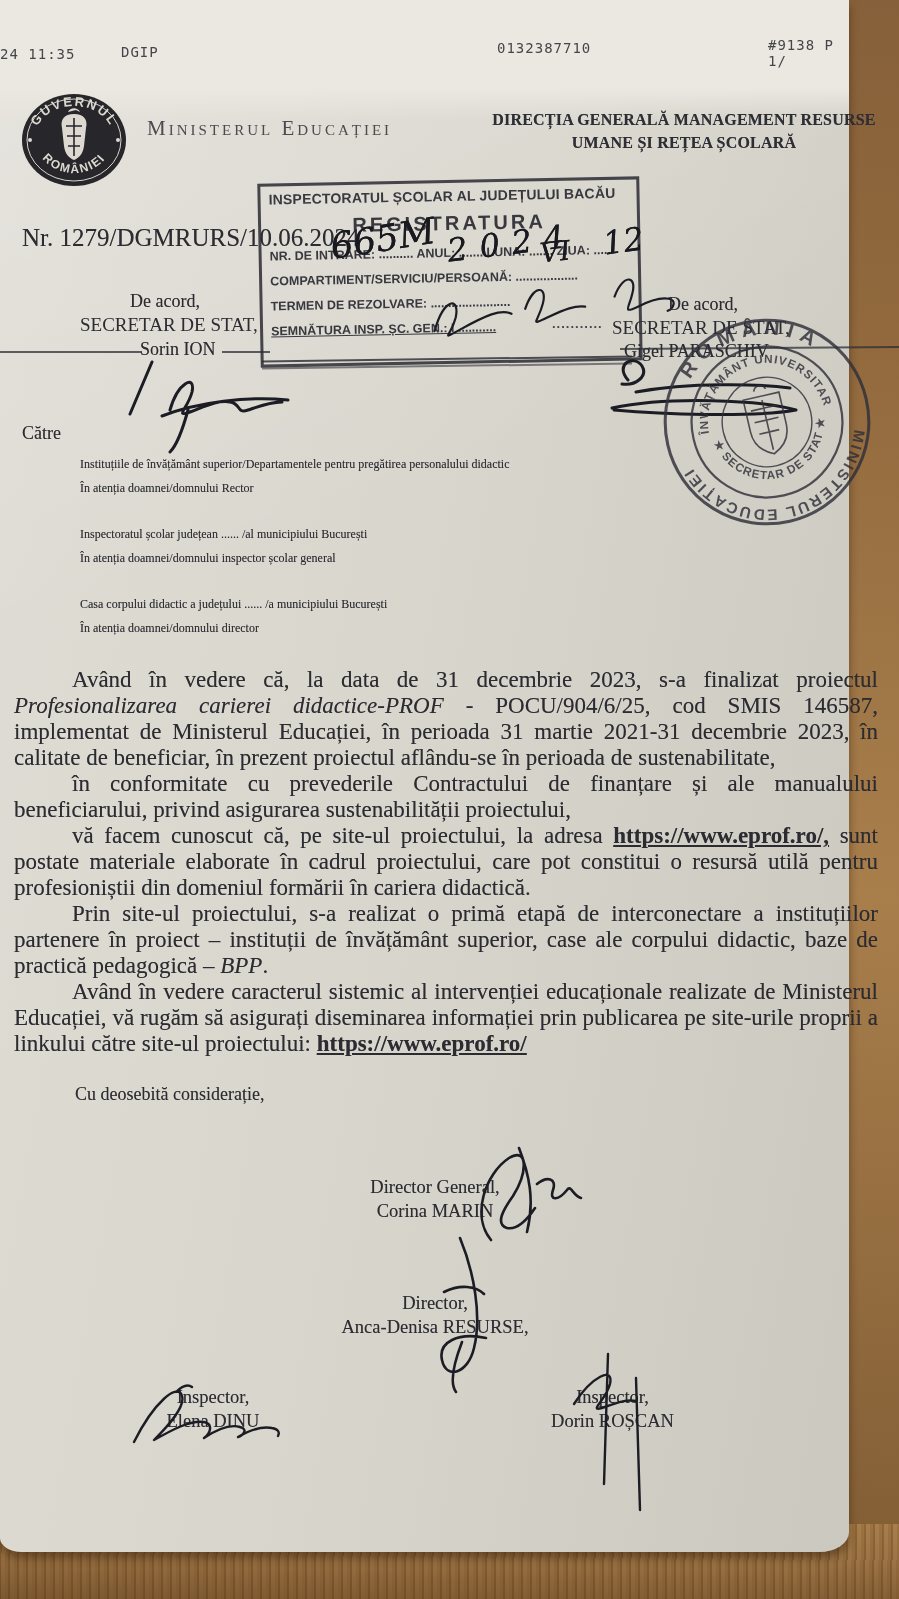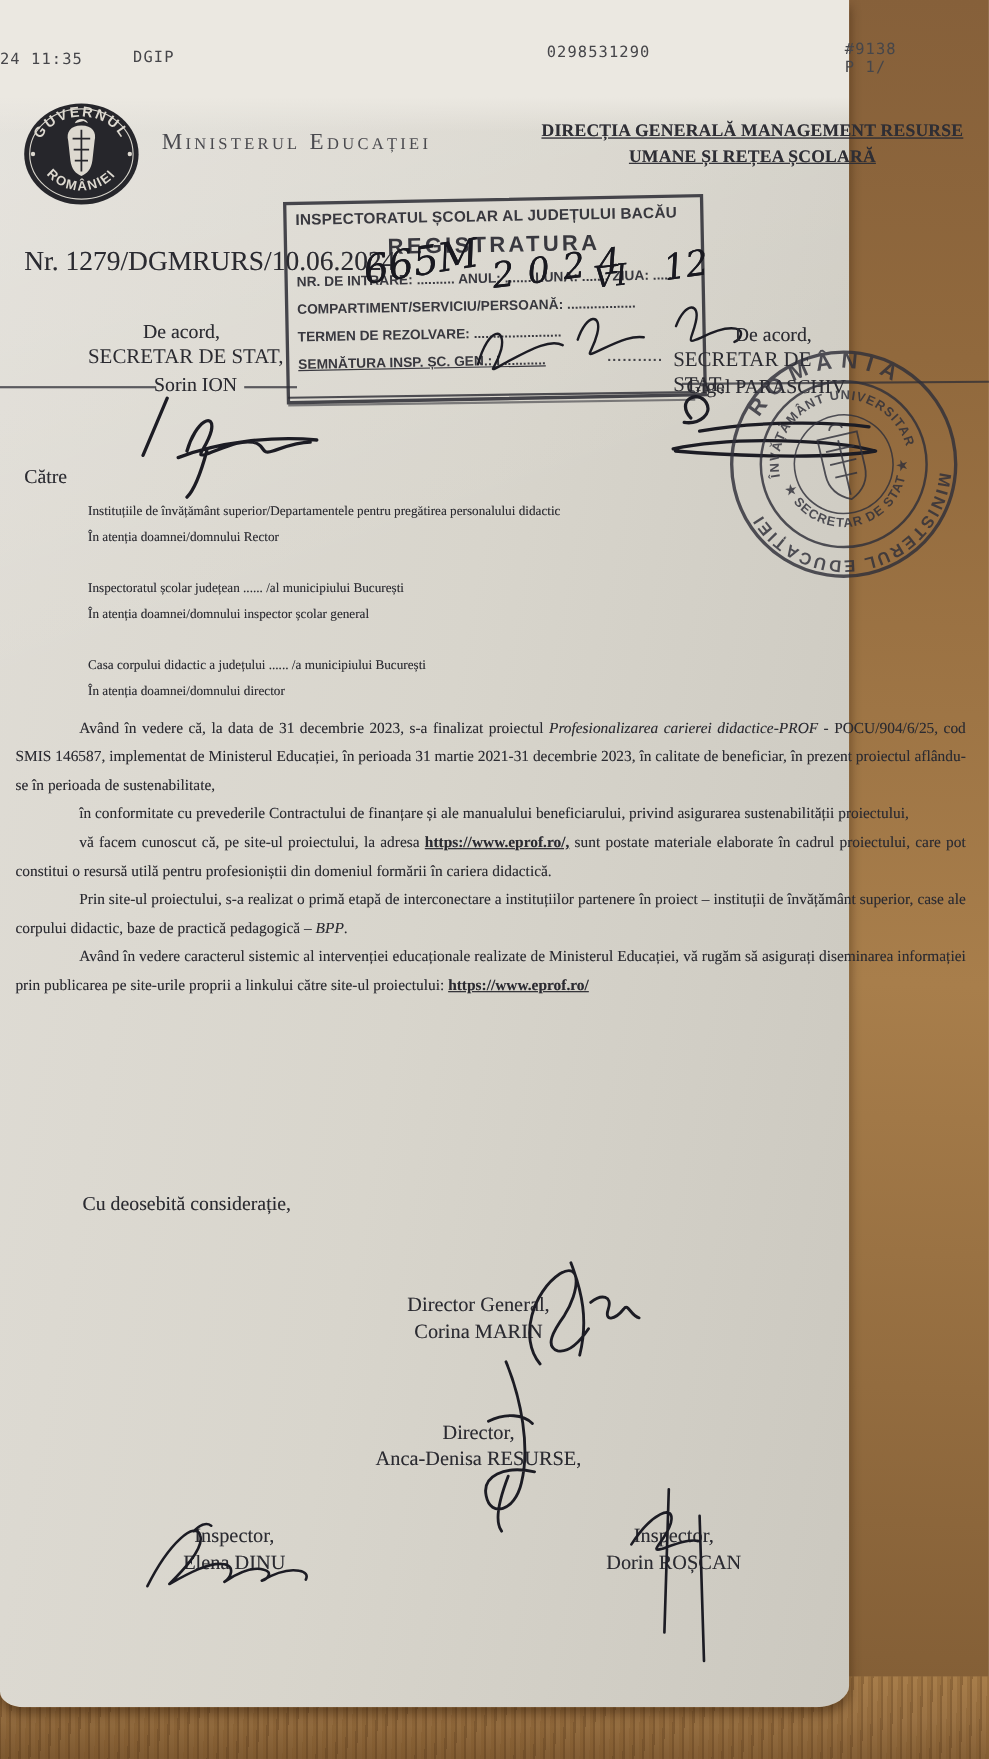--- a/index.html
+++ b/index.html
@@ -3,68 +3,68 @@
 <meta charset="utf-8">
 <style>
   html,body{margin:0;padding:0;}
   .photo{position:relative;width:899px;height:1599px;overflow:hidden;
     background:linear-gradient(2deg,#7e5a33,#a87e4b 45%,#91693d 80%,#86603a);
     font-family:"Liberation Serif", serif;}
   .wood{position:absolute;left:0;top:1524px;width:899px;height:75px;
     background:
       repeating-linear-gradient(91deg, rgba(70,40,12,.28) 0 2px, rgba(0,0,0,0) 2px 6px, rgba(120,80,35,.25) 6px 9px),
       linear-gradient(1deg,#7c5830,#9a7244 55%,#a87e4b);}
-  .paper{position:absolute;left:0;top:0;width:772px;height:1552px;z-index:2;
+  .paper{position:absolute;left:0;top:0;width:849px;height:1552px;z-index:2;
     background:
       linear-gradient(#ebe8e1 0 88px, rgba(0,0,0,0) 120px),
       linear-gradient(160deg, rgba(255,255,255,.22), rgba(0,0,0,0) 35%),
       linear-gradient(100deg,#e0ddd6 0%,#d8d5cc 50%,#cbc8bf 100%);
     border-radius:0 0 30px 22px / 0 0 20px 14px;
     box-shadow:0 6px 10px rgba(40,20,5,.45);
     color:#2b2b31;}
   .abs{position:absolute;}
   .fax{font-family:"DejaVu Sans Mono", monospace;font-size:14px;color:#46464a;letter-spacing:1px;}
   .ministry{font-variant:small-caps;font-size:21px;letter-spacing:3px;color:#4a4a4f;}
-  .direction{width:420px;text-align:center;font-weight:bold;font-size:16px;line-height:23px;color:#2e2e35;letter-spacing:.2px;text-shadow:0 0 .5px rgba(40,40,50,.5);text-decoration:underline;}
+  .direction{width:420px;text-align:center;font-weight:bold;font-size:16px;line-height:23px;color:#2e2e35;letter-spacing:.2px;text-shadow:0 0 .5px rgba(40,40,50,.5);}
   .serif17{font-size:18px;color:#2b2b31;text-shadow:0 0 .5px rgba(40,40,50,.35);}
   .stamp-box{left:259px;top:180px;width:382px;height:184px;border:3px solid rgba(42,42,50,.85);
     transform:rotate(-1.1deg);padding:5px 8px;box-sizing:border-box;
     font-family:"Liberation Sans", sans-serif;font-weight:bold;color:rgba(42,42,50,.92);}
   .sb-title{font-size:14px;letter-spacing:.2px;white-space:nowrap;}
   .sb-reg{font-size:20px;letter-spacing:3px;text-align:center;margin-top:8px;}
   .sb-line{font-size:12.5px;margin-top:11px;white-space:nowrap;}
   .sb-sign{text-decoration:underline;}
   .sb-dblline{margin-top:6px;height:5px;border-top:2px solid rgba(42,42,50,.8);border-bottom:2px solid rgba(42,42,50,.55);width:96%;}
   .hand{font-family:"DejaVu Serif", serif;font-style:italic;color:#191920;text-shadow:0 0 .5px #191920;}
   .acord{font-size:18px;text-shadow:0 0 .5px rgba(40,40,50,.4);text-align:center;}
   .role{font-size:19px;}
   .strike{position:absolute;background:rgba(46,46,54,.75);height:2px;}
   .dots{font-family:"Liberation Sans", sans-serif;font-weight:bold;font-size:13px;color:rgba(42,42,50,.85);letter-spacing:1px;}
   .recip{font-size:12px;line-height:24px;white-space:nowrap;text-shadow:0 0 .5px rgba(40,40,50,.35);}
-  .body-text{width:864px;font-size:14px;line-height:26px;text-align:justify;text-shadow:0 0 .5px rgba(40,40,50,.4);}
+  .body-text{width:864px;font-size:23px;line-height:26px;text-align:justify;text-shadow:0 0 .5px rgba(40,40,50,.4);margin-top:17px;}
   .body-text p{margin:0;text-indent:58px;}
   .mt20{margin-top:20px;}
   .lnk{font-weight:bold;text-decoration:underline;}
   .it{font-style:italic;}
   .sigblock{text-align:center;font-size:18.5px;line-height:24px;text-shadow:0 0 .5px rgba(40,40,50,.4);margin-top:47px;}
   svg{overflow:visible;}
   .ink{stroke:#1c1c24;fill:none;stroke-linecap:round;stroke-linejoin:round;}
   .seal-wrap{left:652px;top:310px;width:230px;height:224px;transform:rotate(-13deg);opacity:.82;}
 </style>
 </head>
 <body>
 
 <div class="photo">
   <div class="wood"></div>
 
   <div class="paper">
 
     <span class="abs fax" style="left:0px;top:46px">24 11:35</span>
     <span class="abs fax" style="left:121px;top:44px">DGIP</span>
-    <span class="abs fax" style="left:497px;top:40px">0298531290</span>
+    <span class="abs fax" style="left:497px;top:40px">0132387710</span>
     <span class="abs fax" style="left:768px;top:37px">#9138 P  1/</span>
 
     <svg class="abs" style="left:20px;top:92px" width="108" height="96" viewBox="0 0 108 96">
       <ellipse cx="54" cy="48" rx="52" ry="46" fill="#26262b"></ellipse>
       <ellipse cx="54" cy="48" rx="47" ry="41" fill="none" stroke="#d8d5cc" stroke-width="1"></ellipse>
       <defs>
         <path id="sealTop" d="M14,48 A40,34 0 0 1 94,48"></path>
         <path id="sealBot" d="M16,48 A38,33 0 0 0 92,48"></path>
       </defs>
       <text font-family="Liberation Sans, sans-serif" font-size="13" font-weight="bold" fill="#ddd9d0" letter-spacing="2">

